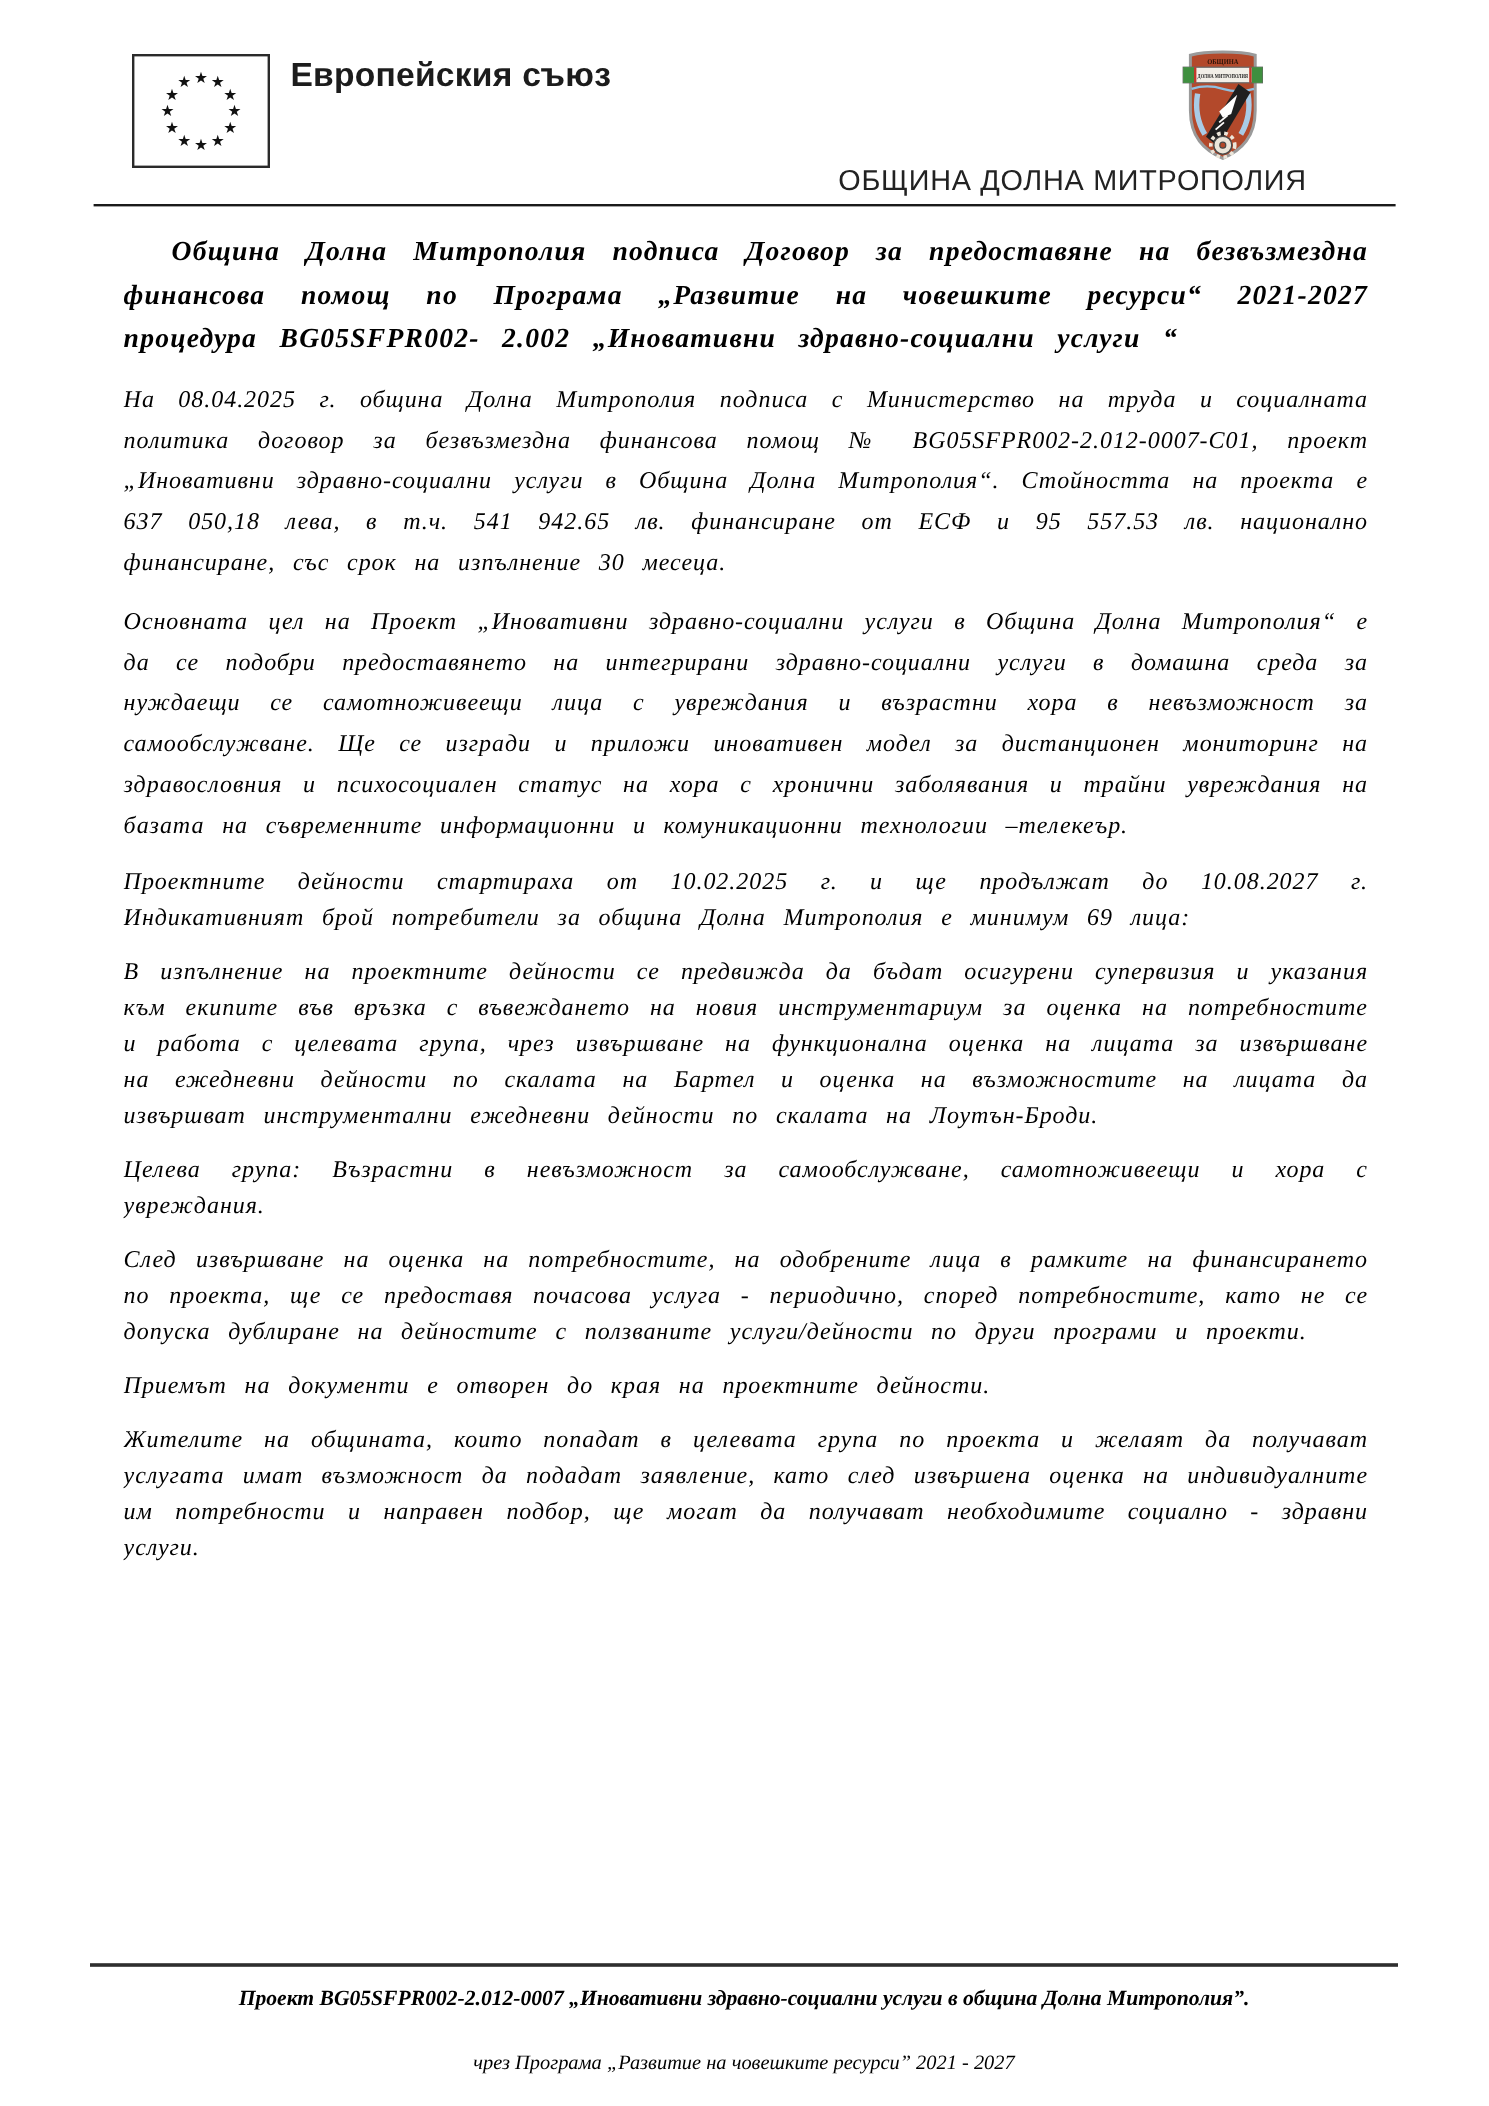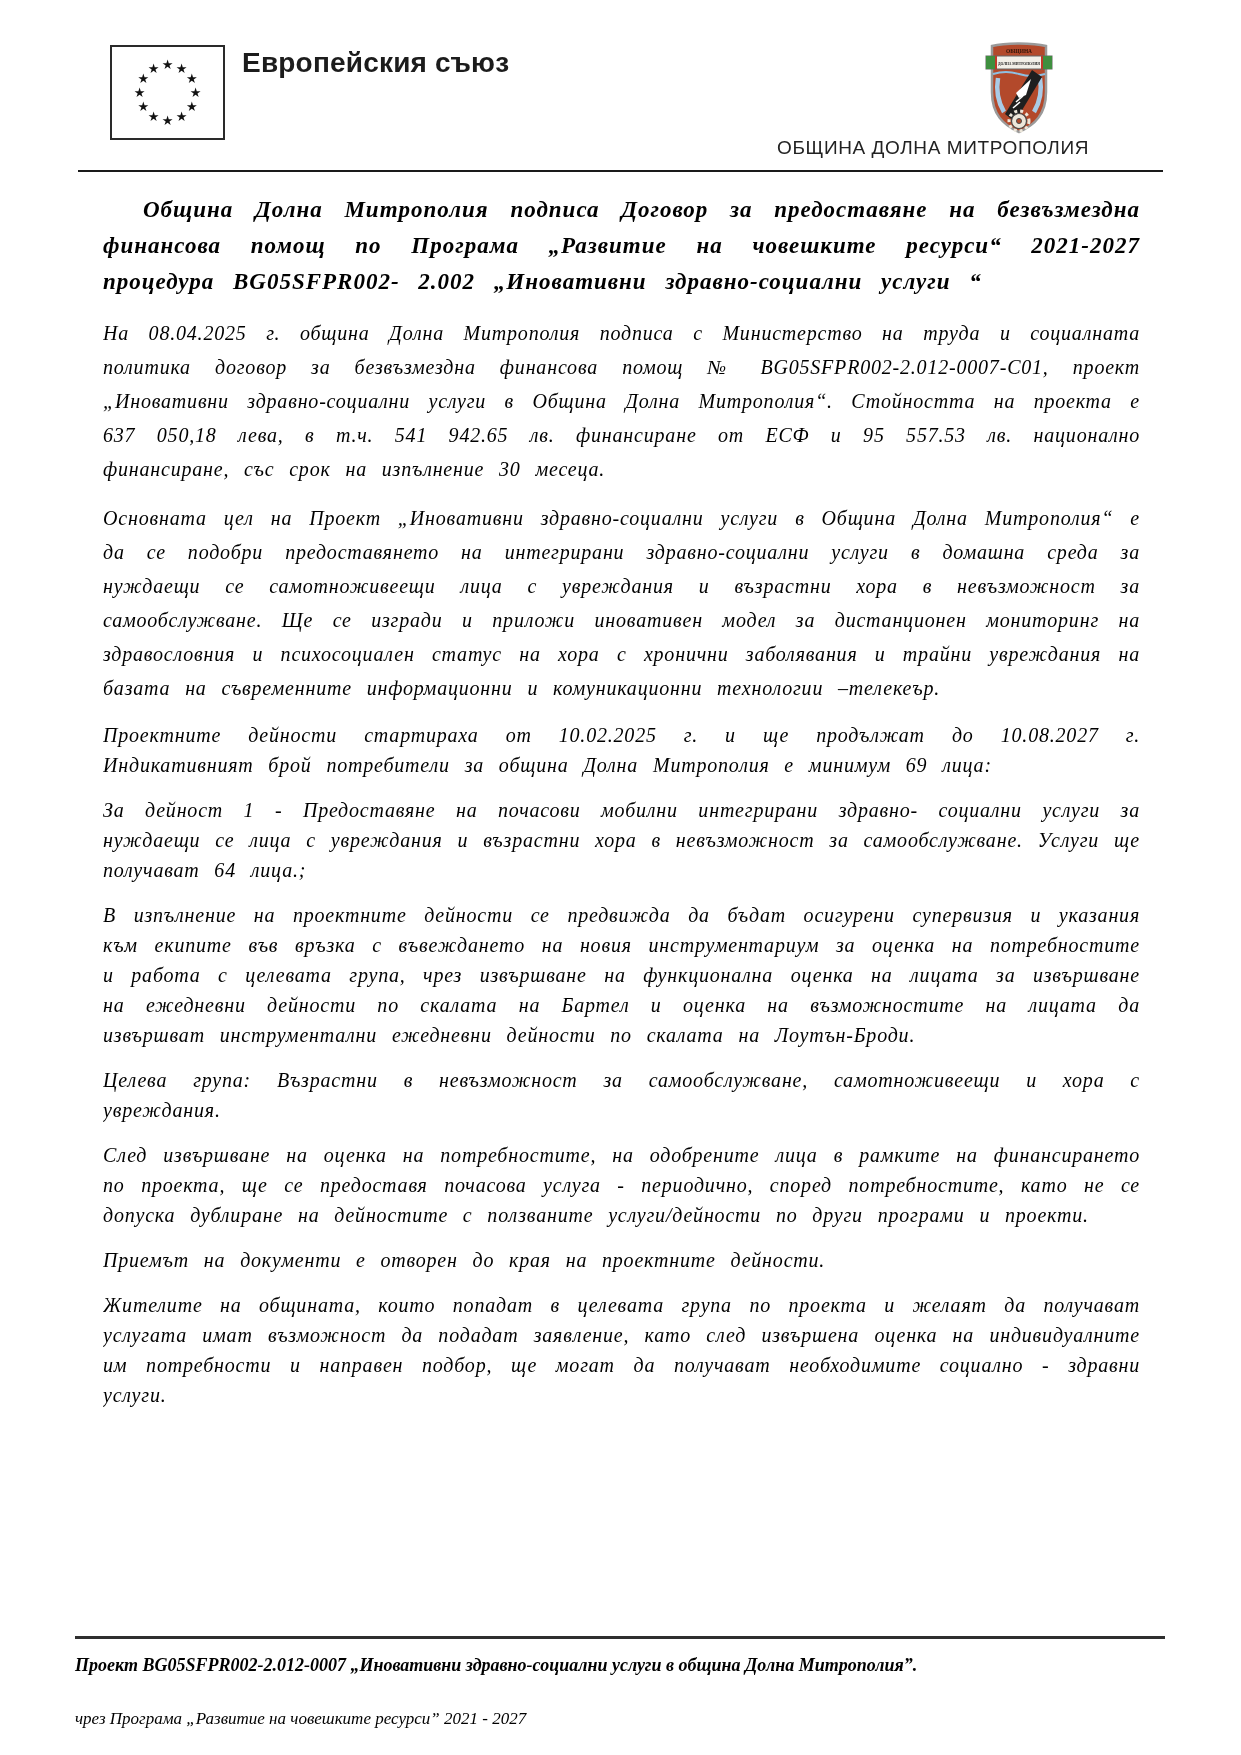--- a/index.html
+++ b/index.html
@@ -16,21 +16,21 @@
   .star{font-family:"DejaVu Sans",sans-serif;}
   .eu-text{
     position:absolute;left:242px;top:44px;
     font-family:"Liberation Sans",sans-serif;font-weight:bold;
     font-size:28px;line-height:37px;color:#1c1c1c;letter-spacing:0.2px;
   }
   .crest{position:absolute;left:985px;top:40px;width:68px;height:95px;}
   .crest svg{width:100%;height:100%;display:block;}
   .muni-label{
     position:absolute;top:137px;right:152px;
-    font-family:"Liberation Sans",sans-serif;font-size:19px;color:#222;
+    font-family:"Liberation Sans",sans-serif;font-size:24px;color:#222;
     letter-spacing:0.6px;white-space:nowrap;margin-left:20px;
   }
   .header-rule{position:absolute;left:78px;right:78px;top:170px;height:2px;background:#1a1a1a;}
   
   .doc-body{
     position:absolute;left:103px;top:192px;width:1037px;height:1442px;overflow:hidden;
   }
   .doc-title{
     margin:0 0 16px 0;font-size:23px;font-weight:bold;font-style:italic;
     line-height:36px;text-align:justify;text-align-last:left;text-indent:40px;
@@ -39,21 +39,21 @@
   .doc-body p{
     margin:0 0 15px 0;font-style:italic;font-size:20px;
     text-align:justify;text-align-last:left;
     letter-spacing:0.8px;word-spacing:9px;
   }
   p.lh-wide{line-height:34px;}
   p.lh-narrow{line-height:30px;}
   
   .footer-rule{position:absolute;left:75px;right:76px;top:1636px;height:3px;background:#2e2e2e;}
   .doc-footer{
-    position:absolute;left:75px;top:1650px;width:1090px;text-align:left;
+    position:absolute;left:75px;top:1650px;width:1090px;text-align:center;
     font-style:italic;line-height:30px;
   }
   .doc-footer .f-bold{font-weight:bold;font-size:18px;}
   .doc-footer .f-reg{font-size:17px;margin-top:24px;}
 </style>
 </head>
 <body>
 
 <div class="eu-flag">
   <svg viewBox="0 0 111 91">
@@ -102,21 +102,20 @@
 </div>
 
 <div class="muni-label">ОБЩИНА  ДОЛНА МИТРОПОЛИЯ</div>
 <div class="header-rule"></div>
 
 <div class="doc-body">
   <h1 class="doc-title">Община Долна Митрополия подписа Договор за предоставяне на безвъзмездна финансова помощ по Програма „Развитие на човешките ресурси“ 2021-2027 процедура BG05SFPR002- 2.002 „Иновативни здравно-социални услуги “</h1>
   <p class="lh-wide">На 08.04.2025 г. община Долна Митрополия подписа с Министерство на труда и социалната политика договор за безвъзмездна финансова помощ № BG05SFPR002-2.012-0007-С01, проект „Иновативни здравно-социални услуги в Община Долна Митрополия“. Стойността  на проекта е 637 050,18 лева, в т.ч. 541 942.65 лв. финансиране от ЕСФ и 95 557.53 лв. национално финансиране,  със срок на изпълнение 30 месеца.</p>
   <p class="lh-wide">Основната цел на Проект „Иновативни здравно-социални услуги в Община Долна Митрополия“  е да се подобри предоставянето на интегрирани здравно-социални услуги в домашна среда за нуждаещи се самотноживеещи лица с увреждания и възрастни хора в невъзможност за самообслужване. Ще се изгради и приложи иновативен модел за дистанционен мониторинг на здравословния и психосоциален статус на хора с хронични заболявания и трайни увреждания на базата на съвременните информационни и комуникационни технологии –телекеър.</p>
   <p class="lh-narrow">Проектните дейности стартираха от 10.02.2025 г. и ще продължат до 10.08.2027 г. Индикативният брой потребители за община Долна Митрополия е минимум 69 лица:</p>
-  <p class="lh-narrow">За дейност 1 - Предоставяне на почасови мобилни интегрирани здравно- социални услуги за нуждаещи се лица с увреждания и възрастни хора в невъзможност за самообслужване. Услуги ще получават 64 лица.;</p>
   <p class="lh-narrow">В изпълнение на проектните дейности се предвижда да бъдат осигурени супервизия и указания към екипите във връзка с въвеждането на новия инструментариум за оценка на потребностите и работа с целевата група, чрез извършване на функционална оценка на лицата за извършване на ежедневни дейности по скалата на Бартел и оценка на възможностите на лицата да извършват инструментални ежедневни дейности по скалата на Лоутън-Броди.</p>
   <p class="lh-narrow">Целева група: Възрастни в невъзможност за самообслужване, самотноживеещи и хора с увреждания.</p>
   <p class="lh-narrow">След извършване на оценка на потребностите, на одобрените лица в рамките на финансирането по проекта, ще се предоставя почасова услуга - периодично, според потребностите, като не се допуска дублиране на дейностите с ползваните услуги/дейности по други програми и проекти.</p>
   <p class="lh-narrow">Приемът на документи е отворен до края на проектните дейности.</p>
   <p class="lh-narrow">Жителите на общината, които попадат в целевата група  по проекта и желаят да получават услугата имат възможност да подадат заявление, като след извършена оценка на индивидуалните им потребности и направен подбор, ще могат да получават необходимите  социално - здравни услуги.</p>
 </div>
 
 <div class="footer-rule"></div>
 <div class="doc-footer">
   <div class="f-bold">Проект BG05SFPR002-2.012-0007 „Иновативни здравно-социални услуги в община Долна Митрополия”.</div>

